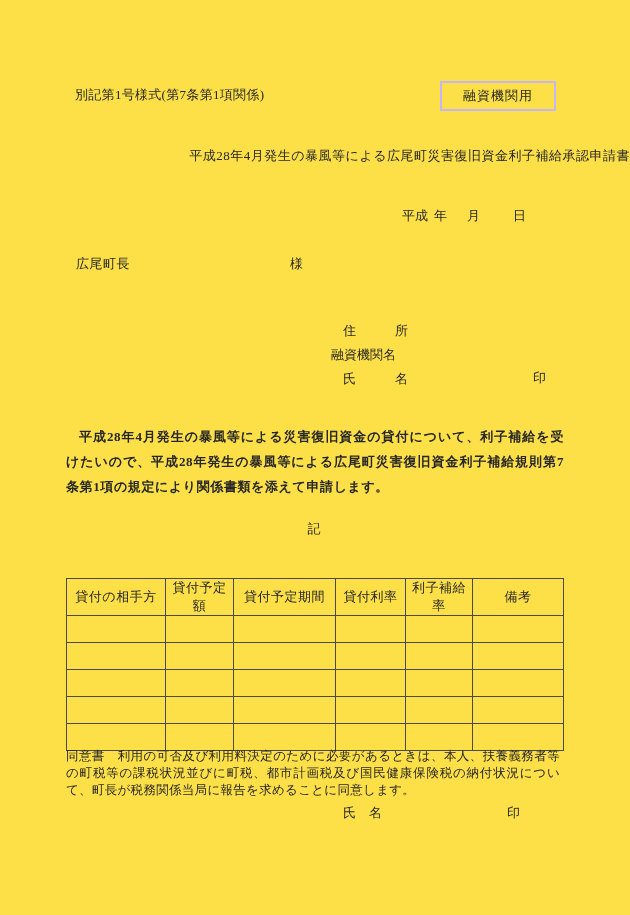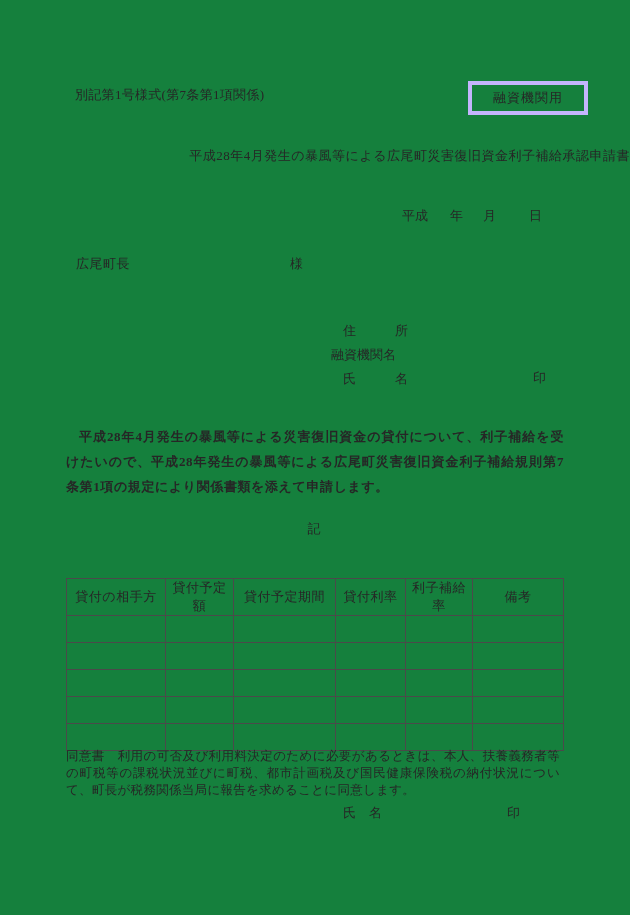--- a/index.html
+++ b/index.html
@@ -4,43 +4,42 @@
 <style>
   html,body{margin:0;padding:0;}
   body{
     background:#e8e8e8;
     font-family:"Liberation Serif","DejaVu Serif",serif;
   }
   .page{
     position:relative;
     width:630px;height:915px;
     margin:0 auto;
-    background:#15803d;
+    background:#fde047;
     color:#262626;
     font-size:13px;
     overflow:hidden;
   }
   .abs{position:absolute;white-space:nowrap;}
 
   
   .form-number{left:75px;top:86px;letter-spacing:0.3px;}
   .usage-box{
     left:440px;top:81px;width:112px;height:26px;
-    border:4px solid #c4b5fd;
+    border:2px solid #c4b5fd;
     display:flex;align-items:center;justify-content:center;
     letter-spacing:1px;
-    margin-left:28px;
   }
 
   
   .doc-title{left:0;top:147px;width:630px;text-align:right;letter-spacing:0.5px;}
 
   
   .date-line{left:402px;top:207px;display:flex;align-items:baseline;}
-  .date-line .era{margin-right:22px;font-family:Liberation Serif, serif;}
+  .date-line .era{margin-right:6px;font-family:Liberation Serif, serif;}
   .date-line .yy{margin-right:20px;}
   .date-line .mm{margin-right:33px;}
 
   
   .recipient-name{left:76px;top:255px;letter-spacing:0.5px;}
   .recipient-honorific{left:290px;top:255px;}
 
   
   .addr-label{left:343px;top:322px;}
   .inst-label{left:331px;top:346px;}

